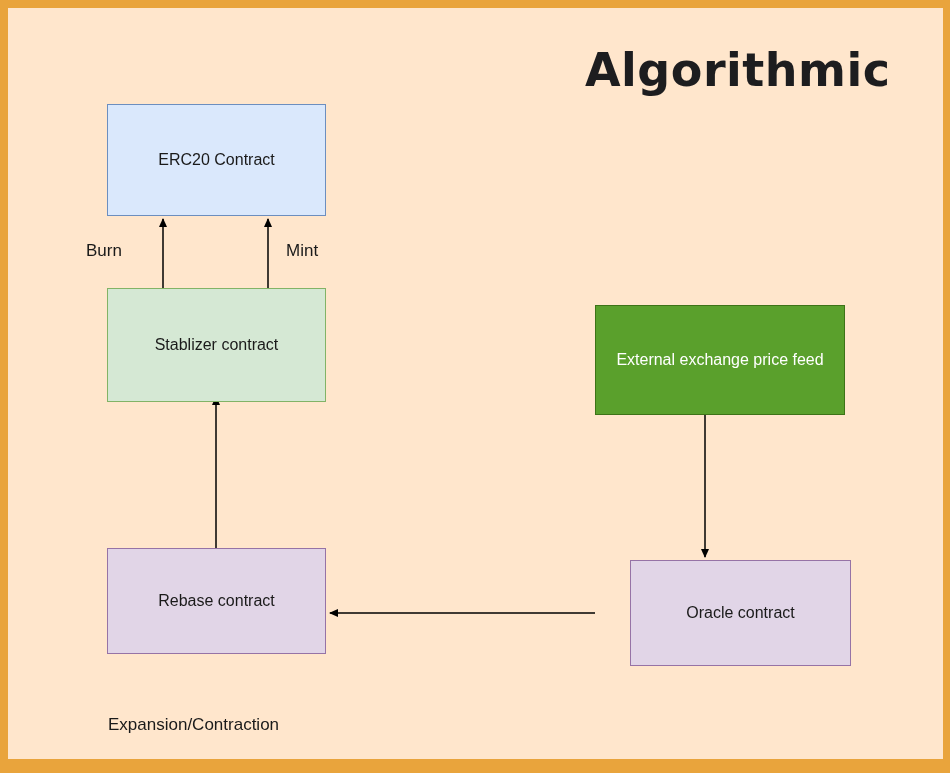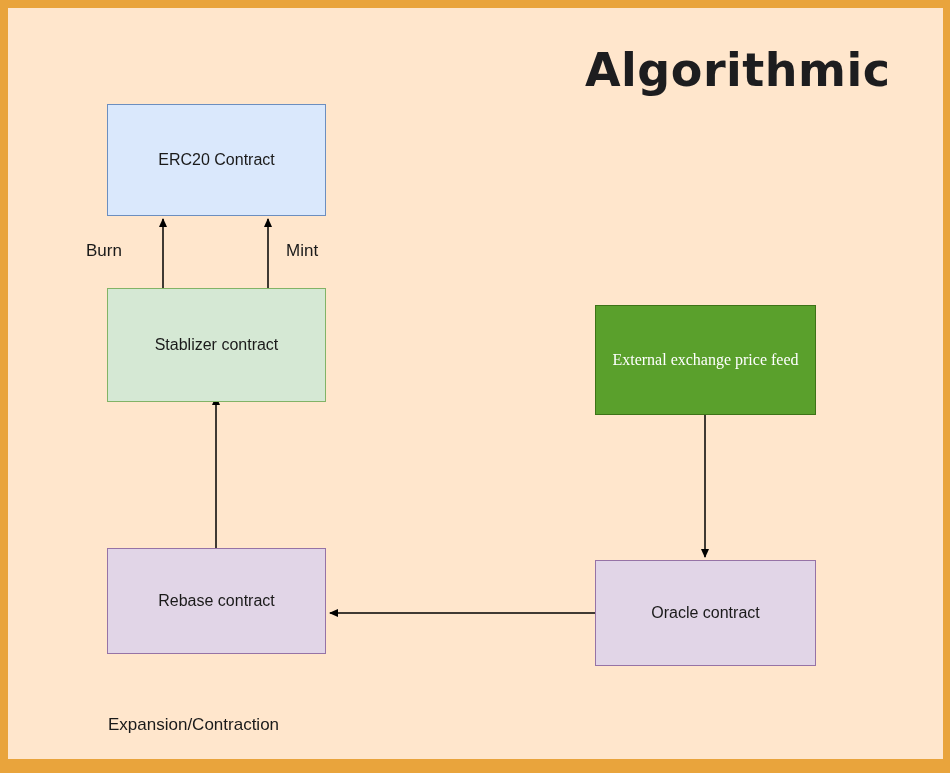--- a/index.html
+++ b/index.html
@@ -51,33 +51,32 @@
     left: 107px; top: 104px; width: 219px; height: 112px;
     background: #dae8fc;
     border: 1px solid #6c8ebf;
   }
   .node-stablizer {
     left: 107px; top: 288px; width: 219px; height: 114px;
     background: #d5e8d4;
     border: 1px solid #82b366;
   }
   .node-pricefeed {
-    left: 595px; top: 305px; width: 221px; height: 110px;
+    left: 595px; top: 305px; width: 250px; height: 110px;
     background: #5aa02c;
     border: 1px solid #3d7317;
     color: #ffffff;
-    font-family: Liberation Serif, serif;
   }
   .node-rebase {
     left: 107px; top: 548px; width: 219px; height: 106px;
     background: #e1d5e7;
     border: 1px solid #9673a6;
   }
   .node-oracle {
-    left: 595px; top: 560px; width: 221px; height: 106px;
+    left: 630px; top: 560px; width: 221px; height: 106px;
     background: #e1d5e7;
     border: 1px solid #9673a6;
   }
   .edge-label {
     position: absolute;
     font-size: 17px;
     color: #1a1a1a;
     white-space: nowrap;
     text-align: right;
   }

